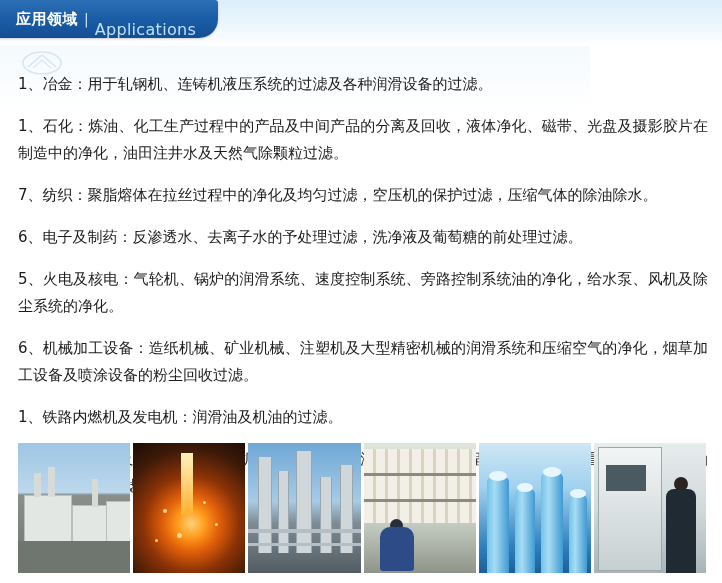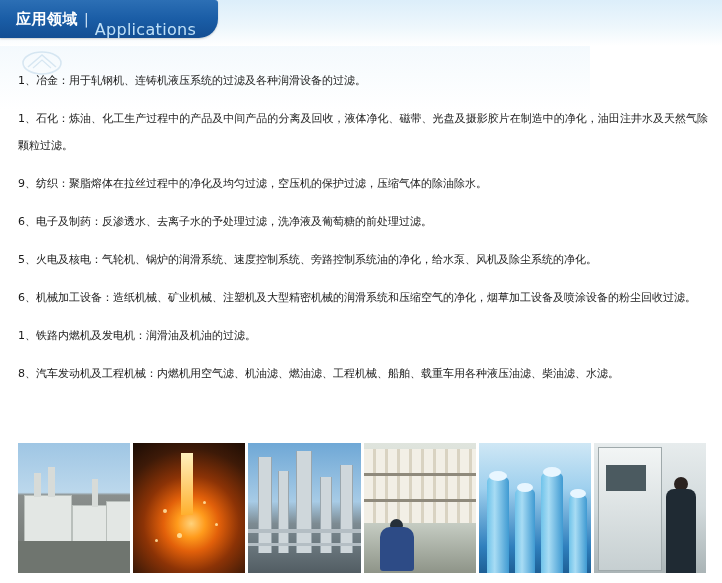--- a/index.html
+++ b/index.html
@@ -64,21 +64,21 @@
     height: 26px;
     opacity: 0.30;
   }
   .content {
     position: absolute;
     left: 18px;
     top: 56px;
     width: 690px;
   }
   .item {
-    font-size: 11px;
+    font-size: 15px;
     color: #1b1b1b;
     line-height: 27px;
     margin-bottom: 9px;
     text-align: justify;
   }
   .gallery {
     position: absolute;
     left: 18px;
     top: 443px;
     width: 688px;
@@ -233,21 +233,21 @@
     <svg viewBox="0 0 40 26" width="40" height="26" aria-hidden="true">
       <ellipse cx="20" cy="13" rx="19" ry="11" fill="none" stroke="#8fb9d8" stroke-width="1.6"></ellipse>
       <path d="M6 17 L20 5 L34 17" fill="none" stroke="#8fb9d8" stroke-width="1.6"></path>
       <path d="M11 18 L20 10 L29 18" fill="none" stroke="#8fb9d8" stroke-width="1.2"></path>
     </svg>
   </div>
 
   <div class="content">
     <p class="item">1、冶金：用于轧钢机、连铸机液压系统的过滤及各种润滑设备的过滤。</p>
     <p class="item">1、石化：炼油、化工生产过程中的产品及中间产品的分离及回收，液体净化、磁带、光盘及摄影胶片在制造中的净化，油田注井水及天然气除颗粒过滤。</p>
-    <p class="item">9、纺织：聚脂熔体在拉丝过程中的净化及均匀过滤，空压机的保护过滤，压缩气体的除油除水。</p>
+    <p class="item">7、纺织：聚脂熔体在拉丝过程中的净化及均匀过滤，空压机的保护过滤，压缩气体的除油除水。</p>
     <p class="item">6、电子及制药：反渗透水、去离子水的予处理过滤，洗净液及葡萄糖的前处理过滤。</p>
     <p class="item">5、火电及核电：气轮机、锅炉的润滑系统、速度控制系统、旁路控制系统油的净化，给水泵、风机及除尘系统的净化。</p>
     <p class="item">6、机械加工设备：造纸机械、矿业机械、注塑机及大型精密机械的润滑系统和压缩空气的净化，烟草加工设备及喷涂设备的粉尘回收过滤。</p>
     <p class="item">1、铁路内燃机及发电机：润滑油及机油的过滤。</p>
     <p class="item">8、汽车发动机及工程机械：内燃机用空气滤、机油滤、燃油滤、工程机械、船舶、载重车用各种液压油滤、柴油滤、水滤。</p>
   </div>
 
   <div class="gallery">
 
     <div class="photo p1">

